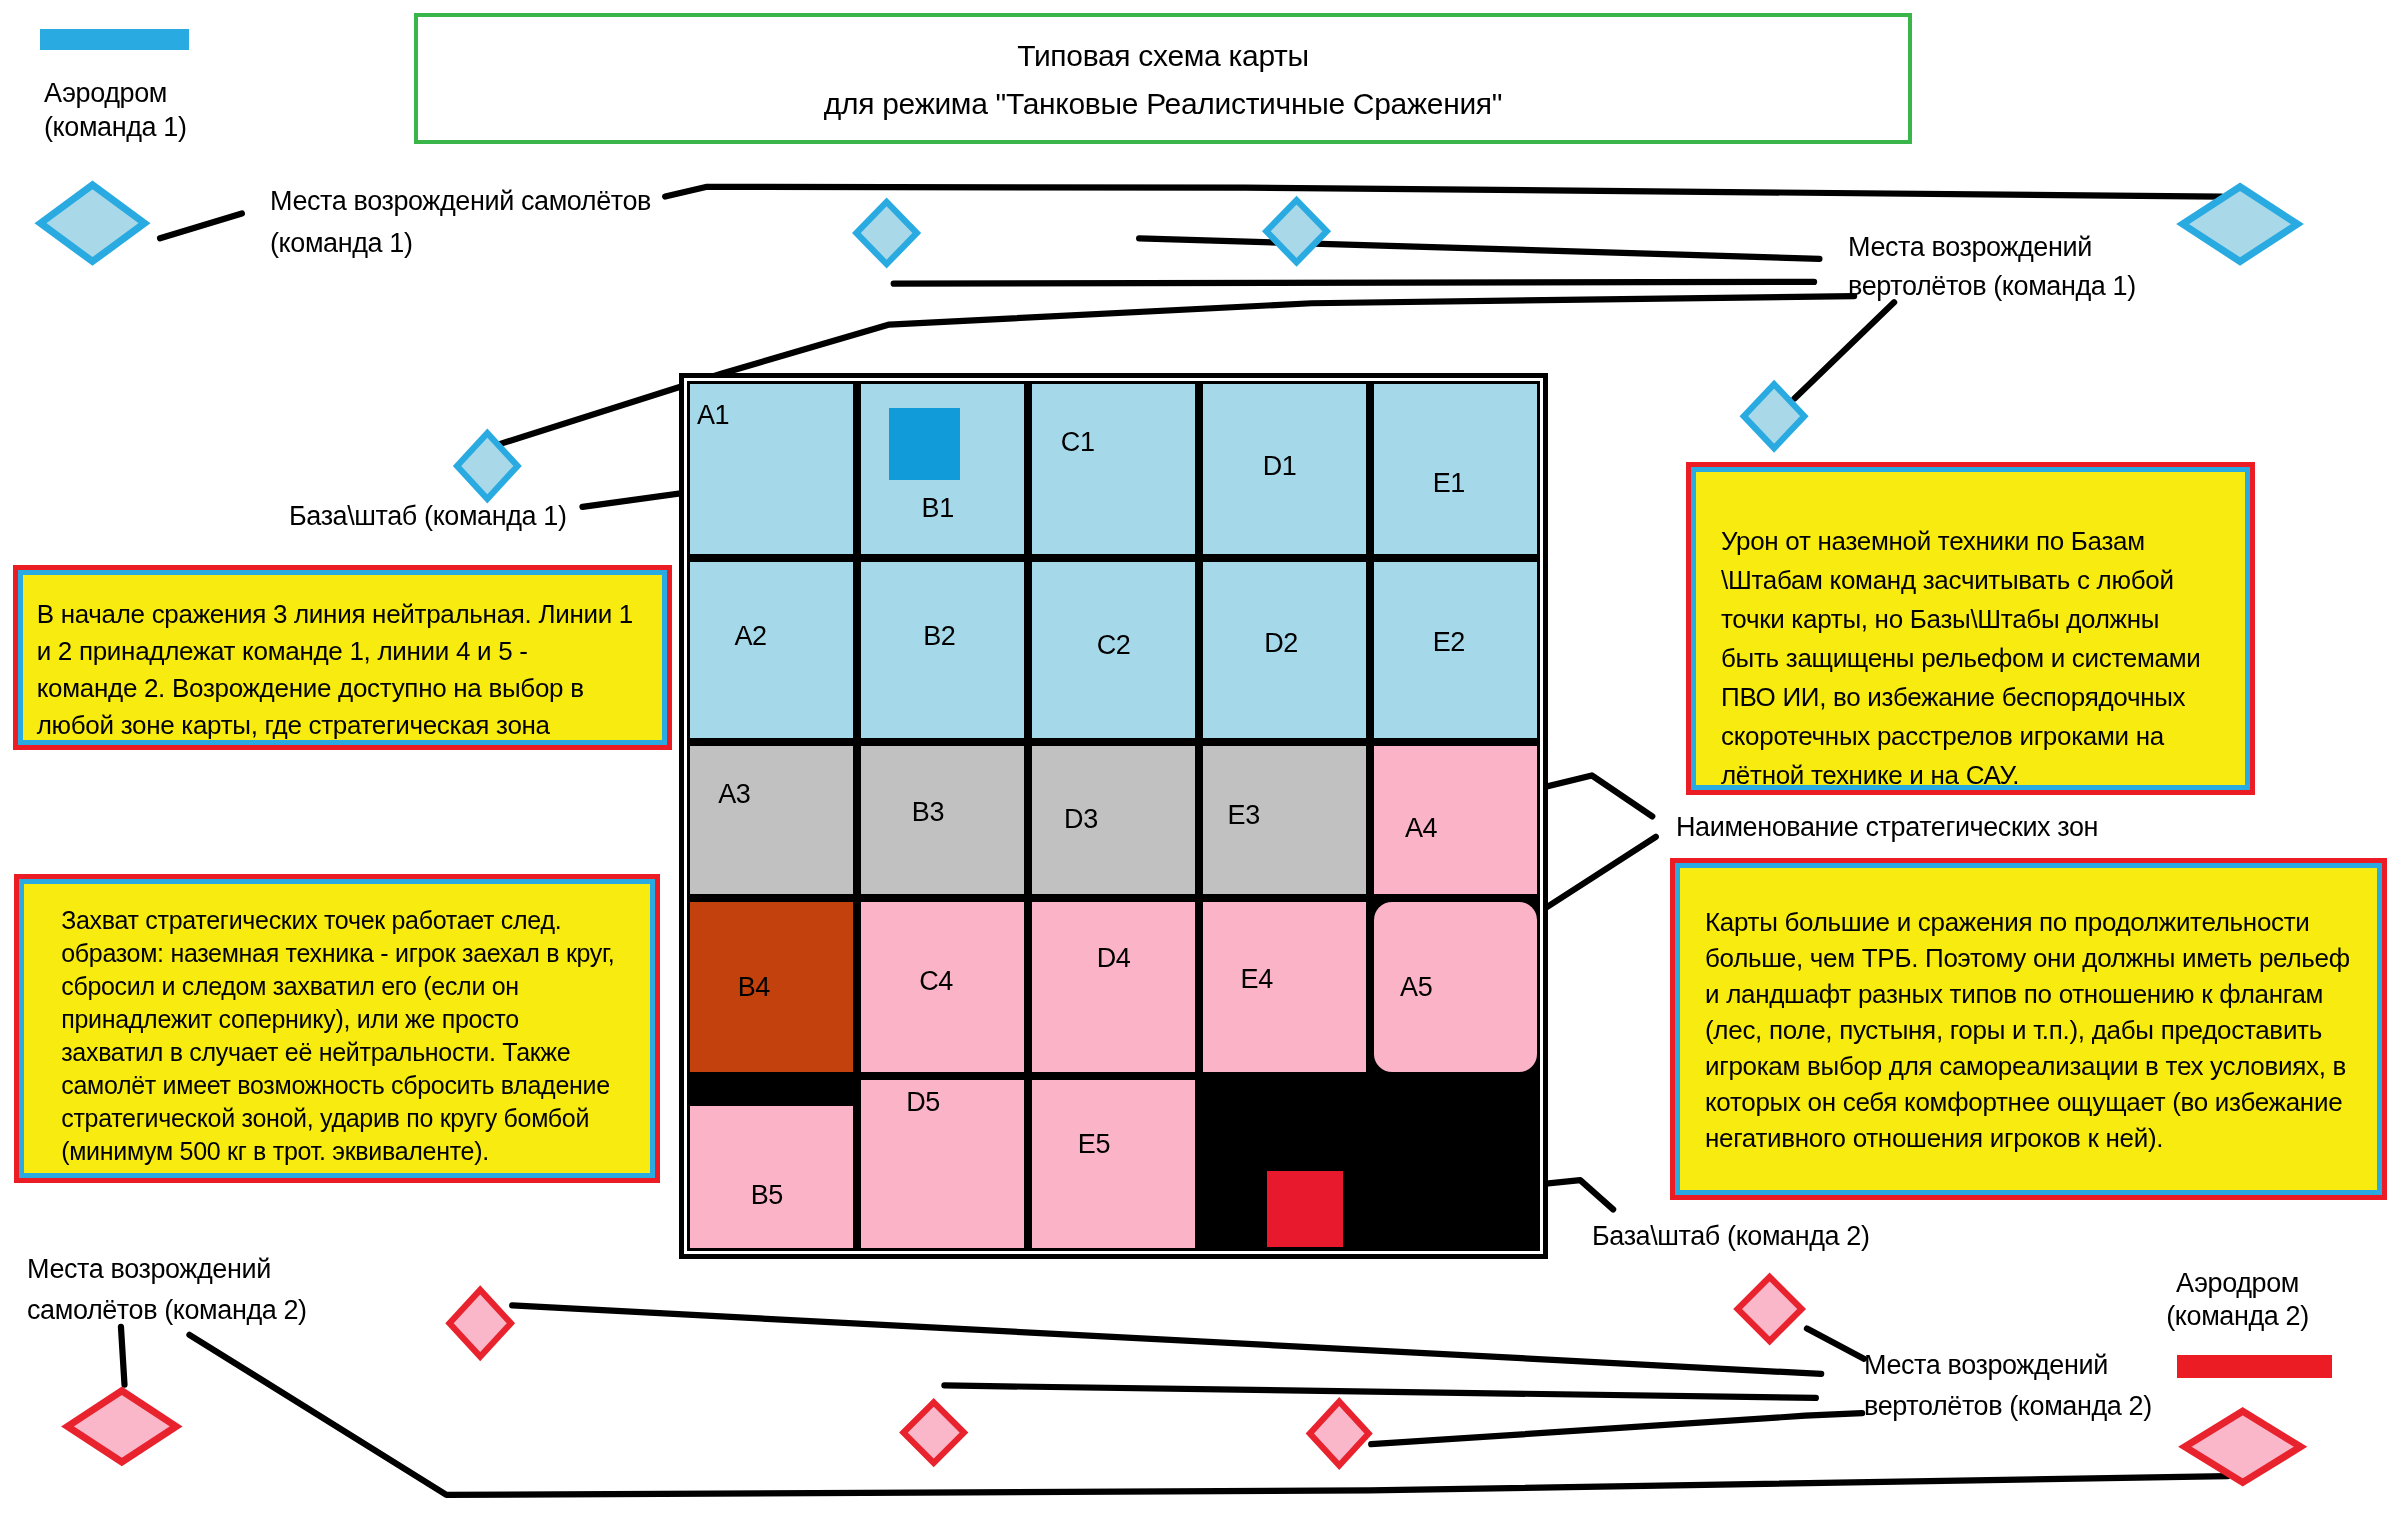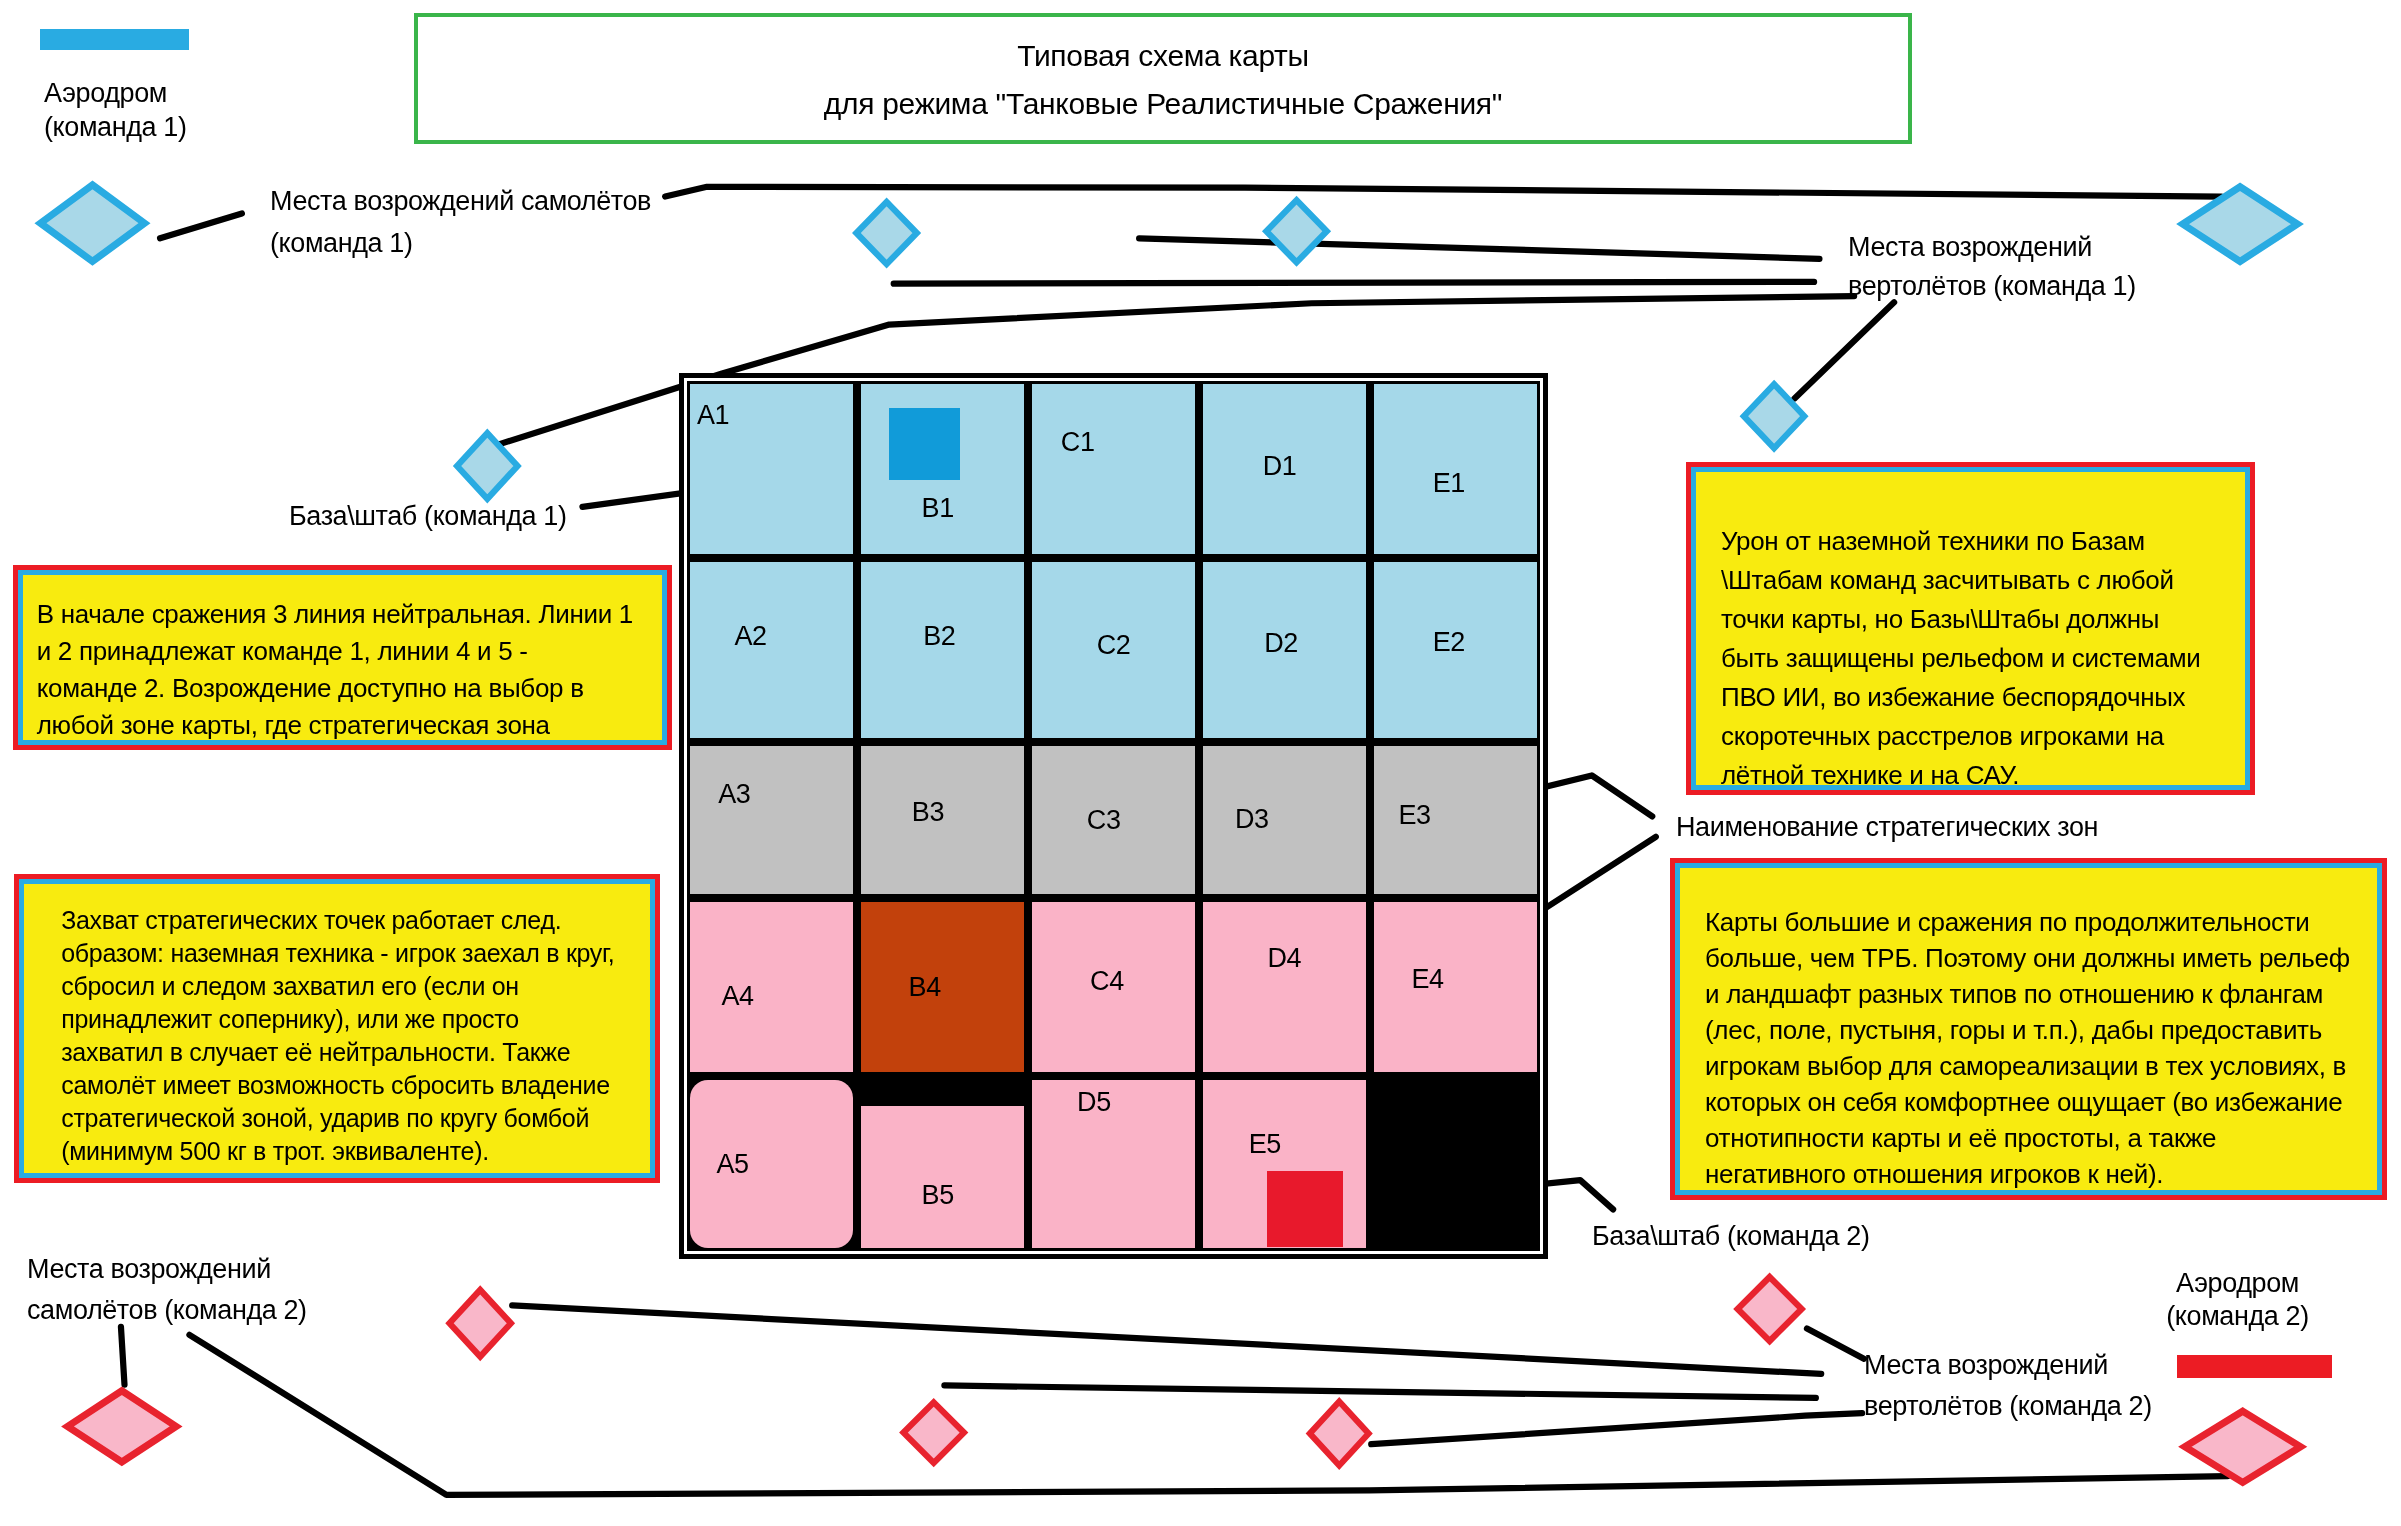--- a/index.html
+++ b/index.html
@@ -178,21 +178,20 @@
       </div>
   </div>
   <div id="note-right-bottom" class="abs note">
     <div class="note-inner nowrap">
         <div>Карты большие и сражения по продолжительности</div>
         <div>больше, чем ТРБ. Поэтому они должны иметь рельеф</div>
         <div>и ландшафт разных типов по отношению к флангам</div>
         <div>(лес, поле, пустыня, горы и т.п.), дабы предоставить</div>
         <div>игрокам выбор для самореализации в тех условиях, в</div>
         <div>которых он себя комфортнее ощущает (во избежание</div>
-        <div>отнотипности карты и её простоты, а также</div>
         <div>негативного отношения игроков к ней).</div>
       </div>
   </div>
 
   <div id="grid-frame" class="abs">
     <div id="grid-cells">
         <div class="grid-cell" style="background: rgb(165, 216, 233);">
           <span class="cell-label" style="left: 14%; top: 18%;">A1</span>
         </div>
         <div class="grid-cell" style="background: rgb(165, 216, 233);">
@@ -220,23 +219,20 @@
           <span class="cell-label" style="left: 48%; top: 46%;">D2</span>
         </div>
         <div class="grid-cell" style="background: rgb(165, 216, 233);">
           <span class="cell-label" style="left: 46%; top: 45%;">E2</span>
         </div>
         <div class="grid-cell" style="background: rgb(193, 193, 193);">
           <span class="cell-label" style="left: 27%; top: 32%;">A3</span>
         </div>
         <div class="grid-cell" style="background: rgb(193, 193, 193);">
           <span class="cell-label" style="left: 41%; top: 44%;">B3</span>
-        </div>
-        <div class="grid-cell" style="background: rgb(193, 193, 193);">
-          <span class="cell-label" style="left: 44%; top: 50%;">C3</span>
         </div>
         <div class="grid-cell" style="background: rgb(193, 193, 193);">
           <span class="cell-label" style="left: 30%; top: 49%;">D3</span>
         </div>
         <div class="grid-cell" style="background: rgb(193, 193, 193);">
           <span class="cell-label" style="left: 25%; top: 46%;">E3</span>
         </div>
         <div class="grid-cell" style="background: rgb(250, 179, 199);">
           <span class="cell-label" style="left: 29%; top: 55%;">A4</span>
         </div>

